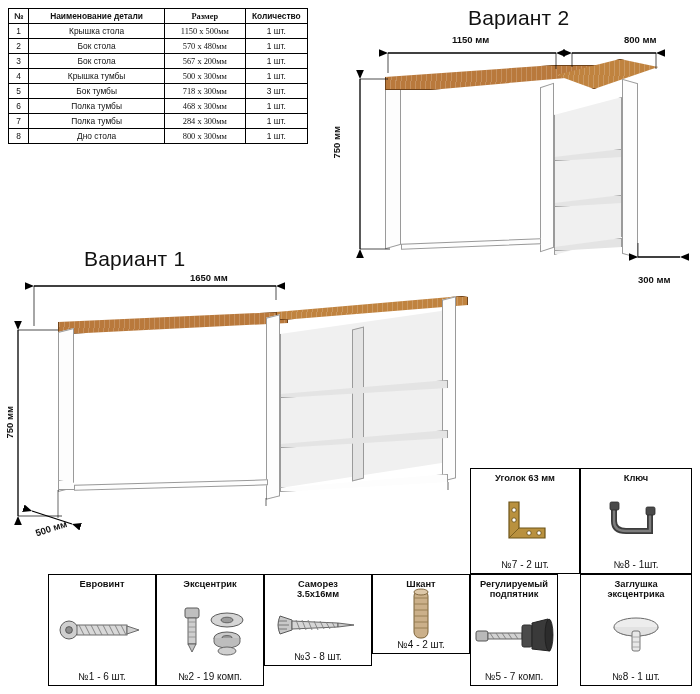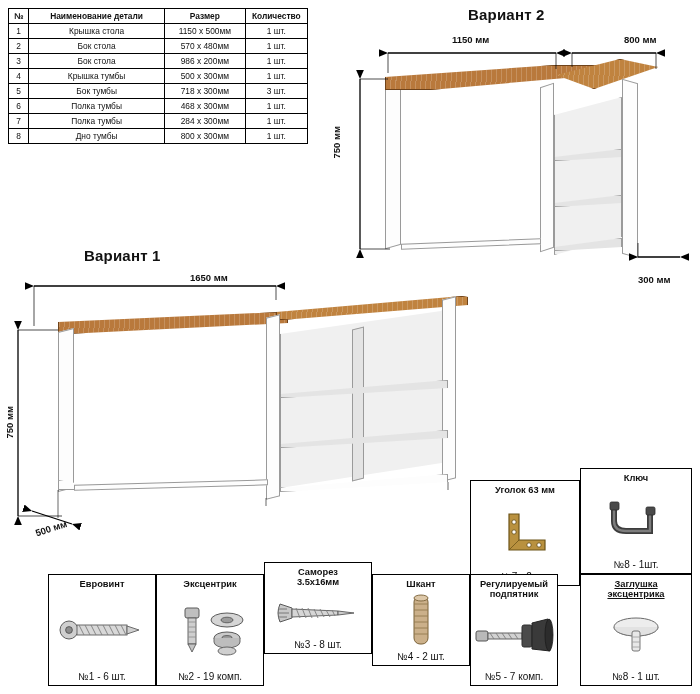--- a/index.html
+++ b/index.html
@@ -23,25 +23,25 @@
     border:1px solid #000;
     padding:1px 3px;
     height:15px;
     font-weight:normal;
     text-align:left;
     white-space:nowrap;
   }
   #parts-table thead td { font-weight:bold; }
   #parts-table .c-num  { width:20px; text-align:center; }
   #parts-table .c-name { width:135px;text-align:center; }
-  #parts-table .c-size { width:80px; text-align:center; }
+  #parts-table .c-size { width:80px; text-align:center;font-family:Liberation Serif, serif; }
   #parts-table .c-qty  { width:62px; text-align:center; }
 
   
-  .variant-title { font-weight:bold; font-size:15px; letter-spacing:.2px; }
+  .variant-title { font-weight:normal; font-size:21px; letter-spacing:.2px; }
   #variant2-title { left:468px; top:6px; }
   #variant1-title { left:84px; top:247px; }
 
   
   .dim { font-size:9.5px; font-weight:bold; }
   .dim-v { font-size:9.5px; font-weight:bold; writing-mode:vertical-rl; transform:rotate(180deg); }
 
   
   svg { position:absolute; overflow:visible; }
   .wood-grain {
@@ -87,21 +87,21 @@
     </tr>
     <tr>
       <td class="c-num">2</td>
       <td class="c-name">Бок стола</td>
       <td class="c-size">570 х 480мм</td>
       <td class="c-qty">1 шт.</td>
     </tr>
     <tr>
       <td class="c-num">3</td>
       <td class="c-name">Бок стола</td>
-      <td class="c-size">986 х 200мм</td>
+      <td class="c-size">567 х 200мм</td>
       <td class="c-qty">1 шт.</td>
     </tr>
     <tr>
       <td class="c-num">4</td>
       <td class="c-name">Крышка тумбы</td>
       <td class="c-size">500 х 300мм</td>
       <td class="c-qty">1 шт.</td>
     </tr>
     <tr>
       <td class="c-num">5</td>
@@ -116,21 +116,21 @@
       <td class="c-qty">1 шт.</td>
     </tr>
     <tr>
       <td class="c-num">7</td>
       <td class="c-name">Полка тумбы</td>
       <td class="c-size">284 х 300мм</td>
       <td class="c-qty">1 шт.</td>
     </tr>
     <tr>
       <td class="c-num">8</td>
-      <td class="c-name">Дно тумбы</td>
+      <td class="c-name">Дно стола</td>
       <td class="c-size">800 х 300мм</td>
       <td class="c-qty">1 шт.</td>
     </tr>
   </tbody>
 </table>
 
 <div class="abs variant-title" id="variant2-title">Вариант 2</div>
 
 <div class="abs" style="left:340px; top:45px; width:355px; height:215px;">
 
@@ -241,21 +241,21 @@
     <line x1="44" y1="222" x2="44" y2="250" stroke="#000" stroke-width=".6"></line>
     <line x1="252" y1="230" x2="252" y2="238" stroke="#000" stroke-width=".6"></line>
     <line x1="434" y1="214" x2="434" y2="222" stroke="#000" stroke-width=".6"></line>
   </svg>
 </div>
 
 <div class="abs dim" style="left:190px; top:272px;">1650 мм</div>
 <div class="abs dim-v" style="left:4px; top:406px;">750 мм</div>
 <div class="abs dim" style="left:34px; top:528px; transform:rotate(-18deg); transform-origin:left top;">500 мм</div>
 
-<div class="hw-cell" style="left:470px; top:480px; width:110px; height:106px;">
+<div class="hw-cell" style="left:470px; top:468px; width:110px; height:106px;">
   <div class="hw-title">Уголок 63 мм</div>
   <div class="hw-art">
     <svg width="52" height="46" viewBox="0 0 52 46">
       <path d="M10 4 L10 40 L46 40 L46 30 L20 30 L20 4 Z" fill="#b9913f" stroke="#6d5418" stroke-width="1.2"></path>
       <circle cx="15" cy="12" r="2.2" fill="#fff" stroke="#6d5418" stroke-width=".9"></circle>
       <circle cx="15" cy="22" r="2.2" fill="#fff" stroke="#6d5418" stroke-width=".9"></circle>
       <circle cx="30" cy="35" r="2.2" fill="#fff" stroke="#6d5418" stroke-width=".9"></circle>
       <circle cx="40" cy="35" r="2.2" fill="#fff" stroke="#6d5418" stroke-width=".9"></circle>
       <path d="M20 30 L10 40" stroke="#6d5418" stroke-width=".8"></path>
     </svg>
@@ -302,36 +302,36 @@
       <ellipse cx="62" cy="16" rx="6" ry="2.8" fill="#9b9b9b" stroke="#4d4d4d" stroke-width=".8"></ellipse>
       <ellipse cx="62" cy="34" rx="13" ry="6" fill="#cacaca" stroke="#5a5a5a" stroke-width="1"></ellipse>
       <ellipse cx="62" cy="34" rx="5" ry="2.4" fill="#9b9b9b" stroke="#4d4d4d" stroke-width=".8"></ellipse>
       <path d="M49 34 v4 a13 6 0 0 0 26 0 v-4" fill="#bdbdbd" stroke="#5a5a5a" stroke-width=".9"></path>
       <ellipse cx="62" cy="47" rx="9" ry="4" fill="#cfcfcf" stroke="#5a5a5a" stroke-width=".9"></ellipse>
     </svg>
   </div>
   <div class="hw-code">№2 - 19 комп.</div>
 </div>
 
-<div class="hw-cell" style="left:264px; top:562px; width:108px; height:92px;">
+<div class="hw-cell" style="left:264px; top:574px; width:108px; height:92px;">
   <div class="hw-title" style="white-space:pre-line;">Саморез
 3.5x16мм</div>
   <div class="hw-art">
     <svg width="84" height="26" viewBox="0 0 84 26">
       <path d="M4 4 Q0 13 4 22 L16 18 L16 8 Z" fill="#c9c9c9" stroke="#585858" stroke-width="1"></path>
       <path d="M2 9 h9 M2 13 h11 M2 17 h9" stroke="#6f6f6f" stroke-width=".9"></path>
       <path d="M16 9 L62 11 L62 15 L16 17 Z" fill="#d6d6d6" stroke="#585858" stroke-width=".9"></path>
       <path d="M20 8 l4 10 M26 8 l4 10 M32 8 l4 10 M38 9 l4 9 M44 9 l4 8 M50 10 l4 7 M56 10 l3 6" stroke="#7d7d7d" stroke-width=".9"></path>
       <path d="M62 11 L78 13 L62 15 Z" fill="#cdcdcd" stroke="#585858" stroke-width=".9"></path>
     </svg>
   </div>
   <div class="hw-code">№3 - 8 шт.</div>
 </div>
 
-<div class="hw-cell" style="left:372px; top:574px; width:98px; height:92px;">
+<div class="hw-cell" style="left:372px; top:574px; width:98px; height:80px;">
   <div class="hw-title">Шкант</div>
   <div class="hw-art">
     <svg width="26" height="56" viewBox="0 0 26 56">
       <rect x="6" y="4" width="14" height="48" rx="6" fill="#cbb08a" stroke="#7b6239" stroke-width="1"></rect>
       <path d="M6 12 h14 M6 18 h14 M6 24 h14 M6 30 h14 M6 36 h14 M6 42 h14" stroke="#937a4f" stroke-width=".9"></path>
       <ellipse cx="13" cy="6" rx="7" ry="3" fill="#ddc8a9" stroke="#7b6239" stroke-width=".9"></ellipse>
     </svg>
   </div>
   <div class="hw-code">№4 - 2 шт.</div>
 </div>
@@ -346,21 +346,21 @@
       <path d="M18 18 l4 6 M24 18 l4 6 M30 18 l4 6 M36 18 l4 6 M42 18 l4 6" stroke="#7c7c7c" stroke-width=".9"></path>
       <rect x="50" y="10" width="10" height="22" rx="2" fill="#4b4b4b" stroke="#2e2e2e" stroke-width="1"></rect>
       <path d="M60 8 L76 4 L78 36 L60 34 Z" fill="#3a3a3a" stroke="#232323" stroke-width="1"></path>
       <ellipse cx="77" cy="20" rx="4" ry="16" fill="#2c2c2c" stroke="#1c1c1c" stroke-width=".8"></ellipse>
     </svg>
   </div>
   <div class="hw-code">№5 - 7 комп.</div>
 </div>
 
 <div class="hw-cell" style="left:580px; top:574px; width:112px; height:112px;">
-  <div class="hw-title" style="white-space:pre-line;text-decoration:underline;">Заглушка
+  <div class="hw-title" style="white-space:pre-line;">Заглушка
 эксцентрика</div>
   <div class="hw-art">
     <svg width="60" height="40" viewBox="0 0 60 40">
       <ellipse cx="30" cy="12" rx="22" ry="9" fill="#ededed" stroke="#6a6a6a" stroke-width="1"></ellipse>
       <path d="M8 12 a22 9 0 0 0 44 0" fill="#e2e2e2" stroke="#6a6a6a" stroke-width=".8"></path>
       <rect x="26" y="16" width="8" height="20" rx="2" fill="#e8e8e8" stroke="#6a6a6a" stroke-width=".9"></rect>
       <path d="M26 22 h8 M26 27 h8 M26 32 h8" stroke="#9d9d9d" stroke-width=".8"></path>
     </svg>
   </div>
   <div class="hw-code">№8 - 1 шт.</div>

